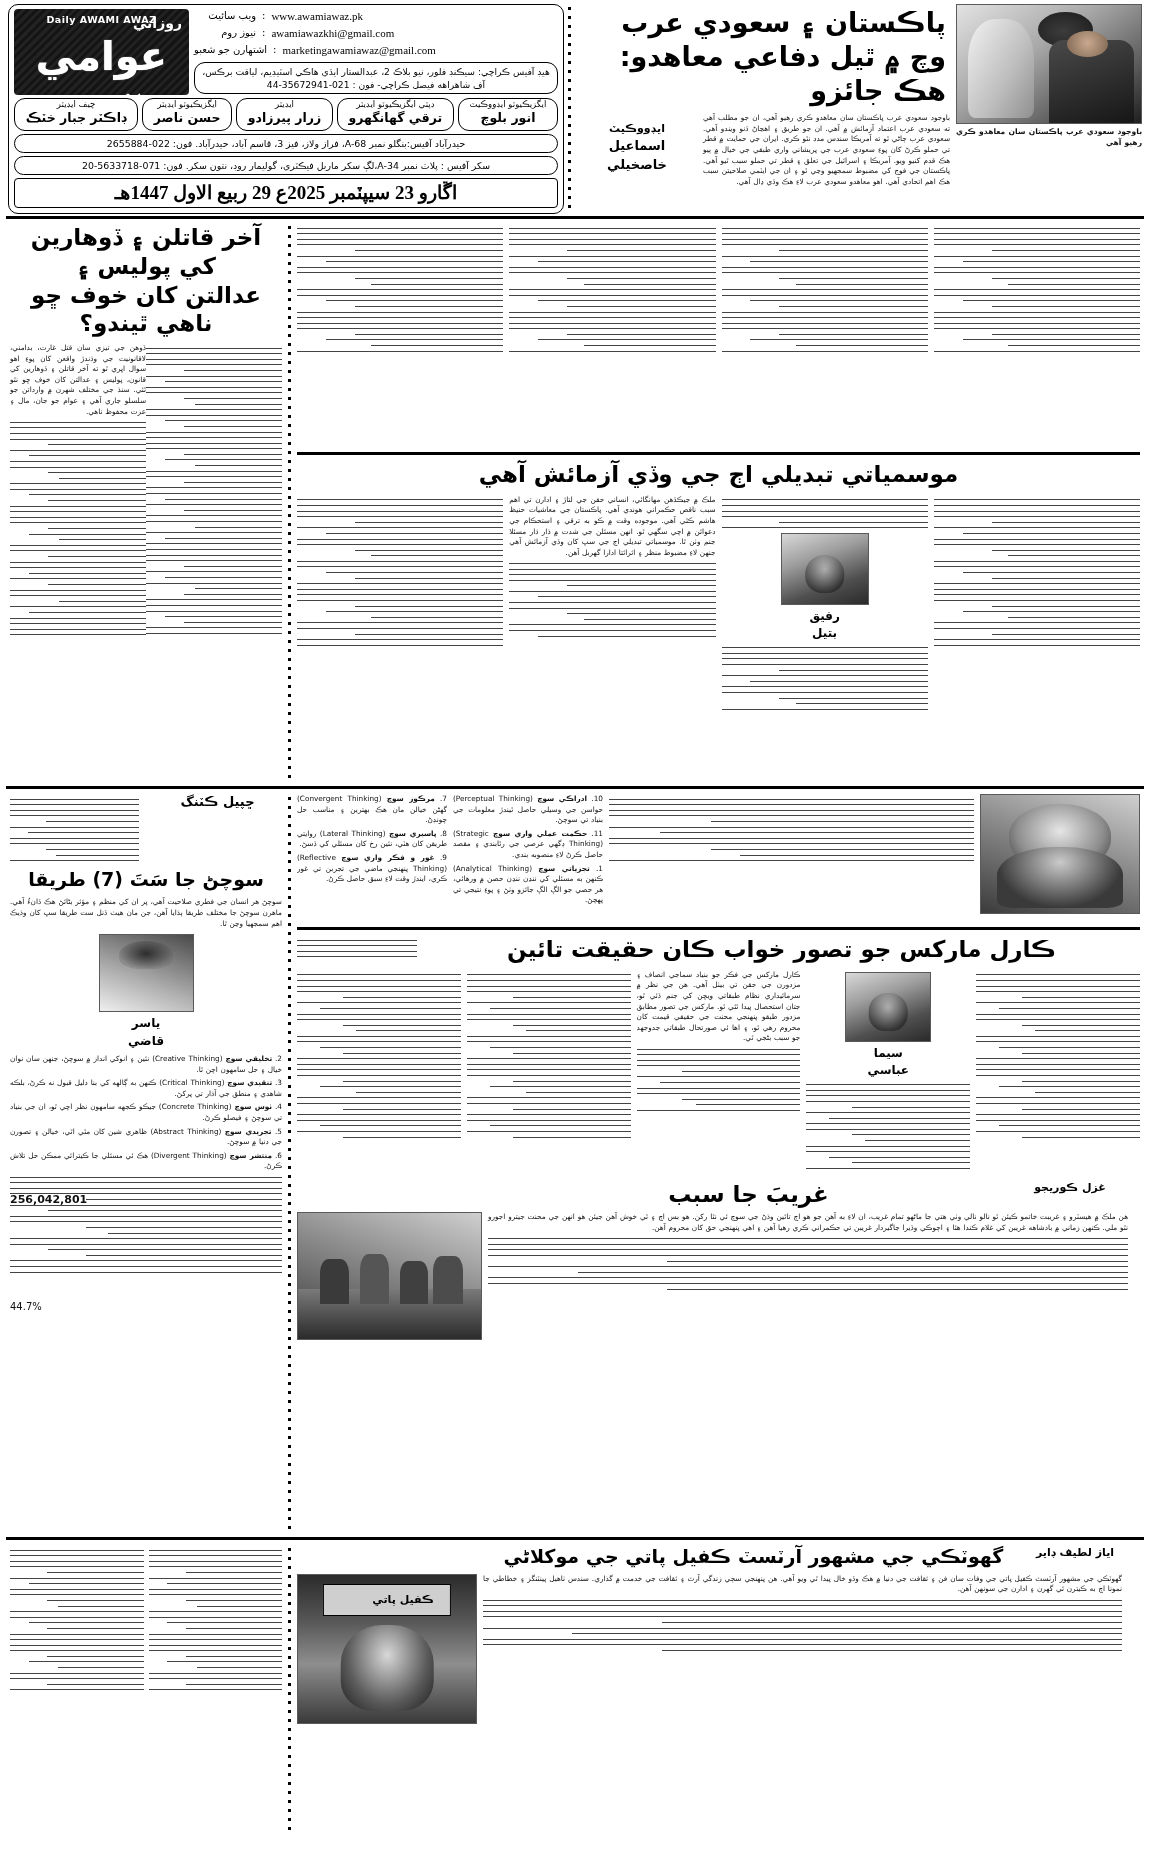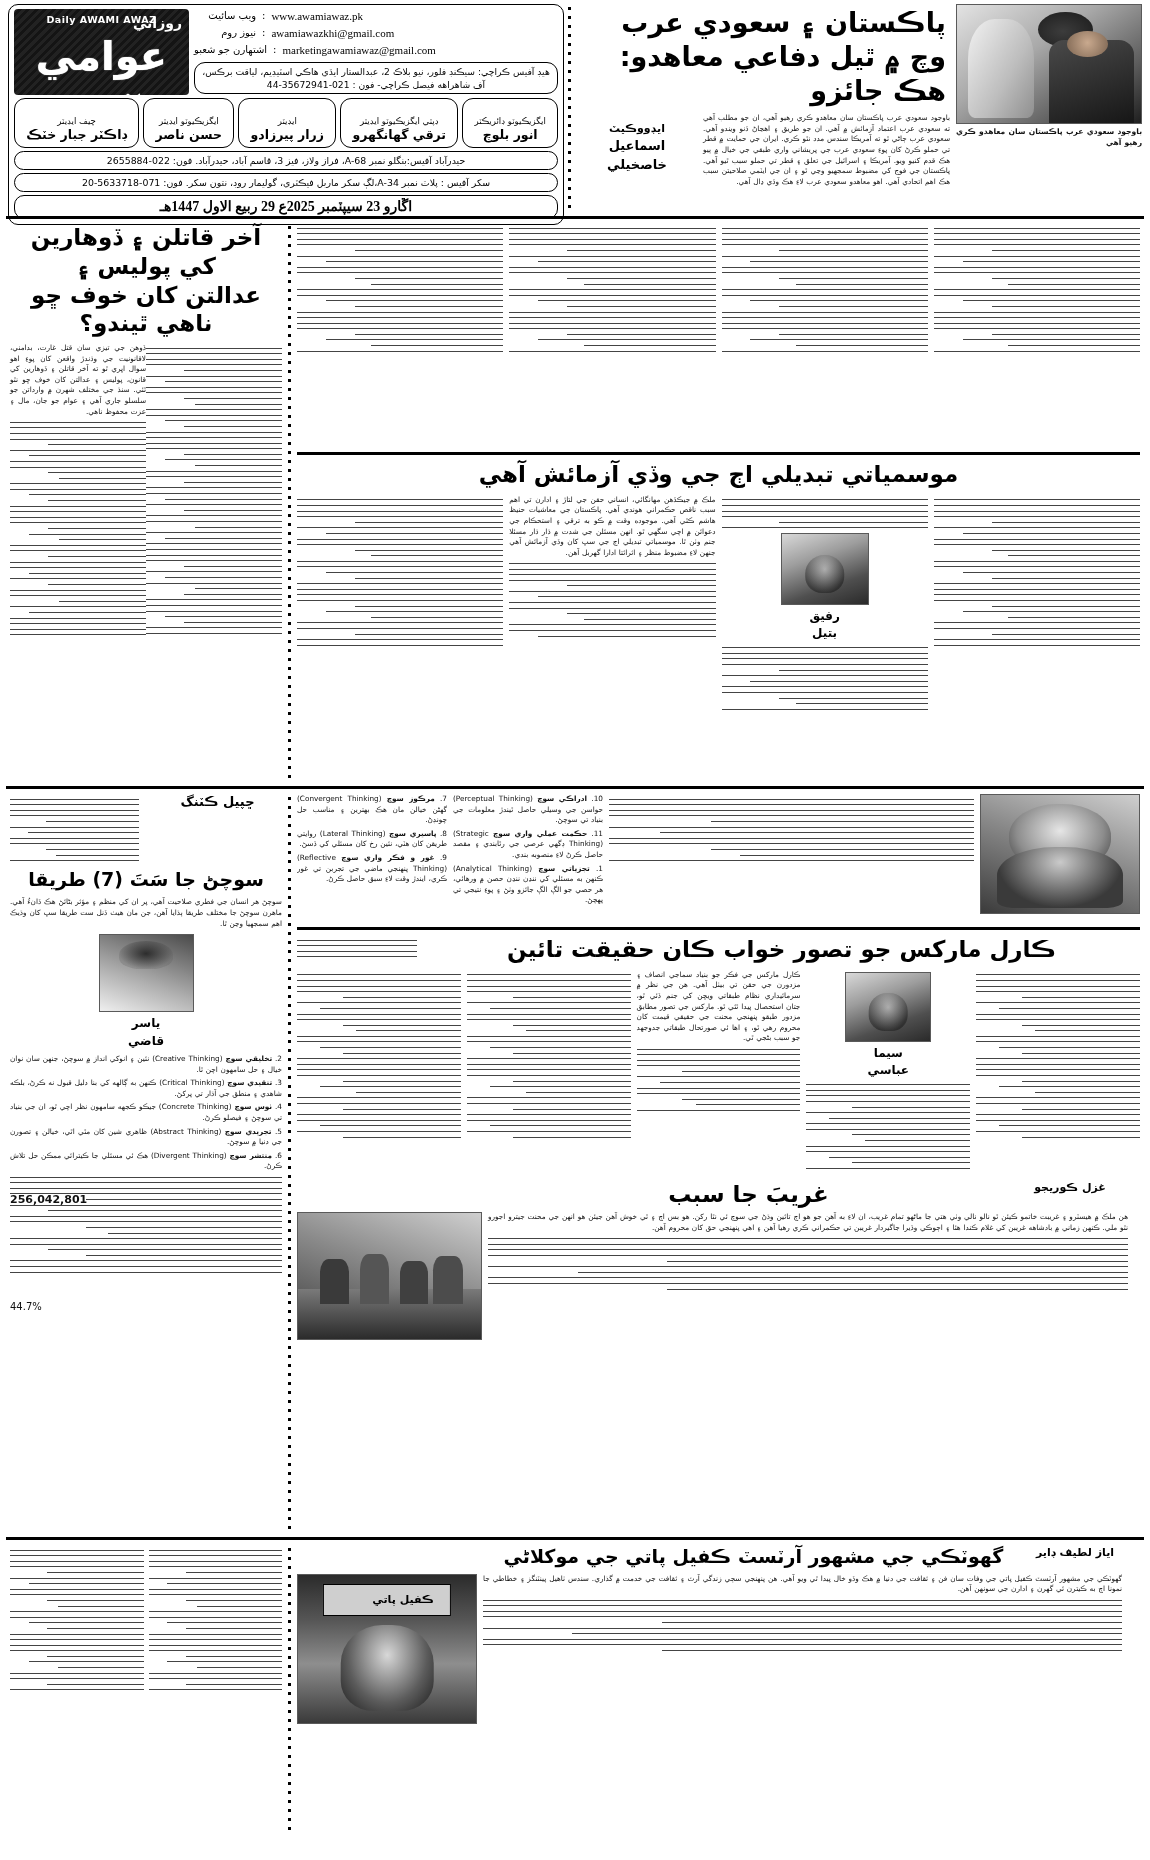--- a/index.html
+++ b/index.html
@@ -65,28 +65,28 @@
   .contact-row { display:flex; flex-direction:row-reverse; gap:6px; font-size:10px; line-height:1.35; justify-content:flex-start; }
   .contact-row .lbl { min-width:62px; text-align:right; }
   .contact-row .sep { }
   .contact-row .val { direction:ltr; font-family:"Liberation Serif",serif; font-size:11px; }
   .pill {
     border:1px solid #000; border-radius:11px; padding:2px 2px;
     font-size:9.4px; text-align:center; line-height:1.4; white-space:nowrap;
   }
   .staff-row { display:flex; flex-direction:row-reverse; gap:4px; margin-top:3px; }
   .staff-pill {
-    border:1px solid #000; border-radius:11px; padding:17px 7px 3px; text-align:center;
+    border:1px solid #000; border-radius:11px; padding:0 7px 3px; text-align:center;
     flex:1 1 auto;
   }
   .staff-pill .role { font-size:8.6px; display:block; line-height:1.3; }
   .staff-pill .name { font-size:12.5px; font-weight:bold; display:block; line-height:1.35; }
   .datebar {
-    border:1px solid #000; border-radius:10px; margin-top:3px;
-    text-align:center; font-size:14px; font-weight:bold; padding:2px 16px 3px;
+    border:1px solid #000; border-radius:4px; margin-top:3px;
+    text-align:center; font-size:19px; font-weight:bold; padding:2px 16px 3px;
     font-family:"Liberation Serif",serif;
   }
 
   
   .photo { background:#b9b9b9; position:relative; overflow:hidden; border:1px solid #5a5a5a; }
   .ph-grad1 { background:linear-gradient(160deg,#d9d9d9 0%,#9d9d9d 35%,#4f4f4f 70%,#2a2a2a 100%); }
   .ph-grad2 { background:linear-gradient(145deg,#e3e3e3 0%,#a8a8a8 40%,#5c5c5c 75%,#1f1f1f 100%); }
   .ph-grad3 { background:linear-gradient(200deg,#cfcfcf 0%,#8a8a8a 45%,#3b3b3b 100%); }
   .ph-grad4 { background:linear-gradient(20deg,#efefef 0%,#b0b0b0 40%,#4a4a4a 100%); }
   .ph-face::after {
@@ -157,21 +157,21 @@
           </div>
           <div class="staff-pill">
             <span class="role">ايڊيٽر</span>
             <span class="name">زرار پيرزادو</span>
           </div>
           <div class="staff-pill">
             <span class="role">ڊپٽي ايگزيڪيوٽو ايڊيٽر</span>
             <span class="name">ترقي گهانگهرو</span>
           </div>
           <div class="staff-pill">
-            <span class="role">ايگزيڪيوٽو ڊائريڪٽر</span>
+            <span class="role">ايگزيڪيوٽو ايڊووڪيٽ</span>
             <span class="name">انور بلوچ</span>
           </div>
         </div>
 
         <div class="pill" style="margin-top:3px;">حيدرآباد آفيس:بنگلو نمبر A-68، فراز ولاز، فيز 3، قاسم آباد، حيدرآباد. فون: 022-2655884</div>
         <div class="pill" style="margin-top:3px;">سکر آفيس : پلاٽ نمبر A-34،لڳ سکر ماربل فيڪٽري، گوليمار روڊ، نتون سکر. فون: 071-5633718-20</div>
         <div class="datebar">اڱارو 23 سيپٽمبر 2025ع 29 ربيع الاول 1447هـ</div>
       </div>
     </div>
 

